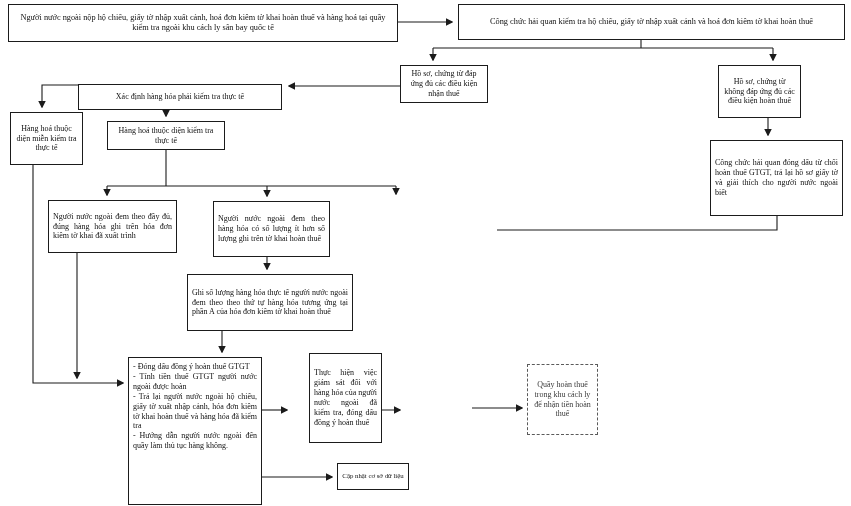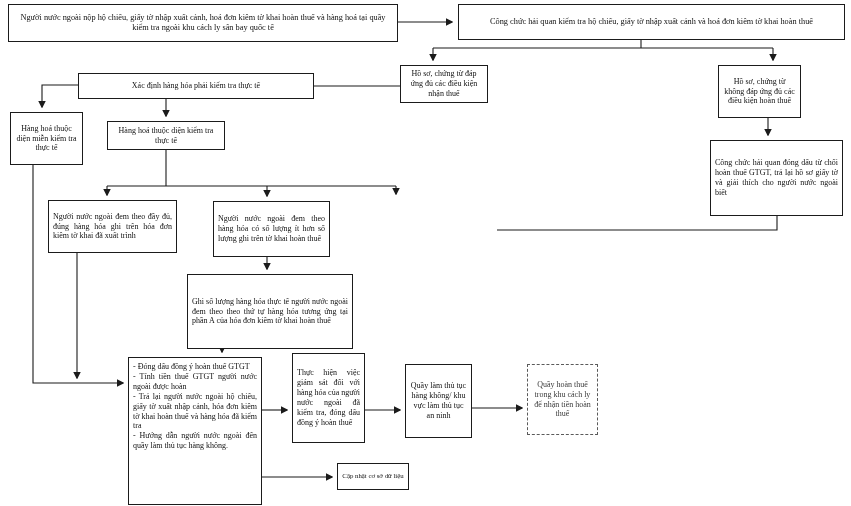--- a/index.html
+++ b/index.html
@@ -68,21 +68,21 @@
   </div>
 
   <div class="node" style="left:400px;top:65px;width:88px;height:38px">
     <span class="lbl">Hồ sơ, chứng từ đáp ứng đủ các điều kiện nhận thuế</span>
   </div>
 
   <div class="node" style="left:718px;top:65px;width:83px;height:53px">
     <span class="lbl">Hồ sơ, chứng từ không đáp ứng đủ các điều kiện hoàn thuế</span>
   </div>
 
-  <div class="node" style="left:78px;top:73px;width:236px;height:25px">
+  <div class="node" style="left:78px;top:84px;width:204px;height:25px">
     <span class="lbl">Xác định hàng hóa phải kiểm tra thực tế</span>
   </div>
 
   <div class="node" style="left:10px;top:112px;width:73px;height:53px">
     <span class="lbl">Hàng hoá thuộc diện miễn kiểm tra thực tế</span>
   </div>
 
   <div class="node" style="left:107px;top:121px;width:118px;height:29px">
     <span class="lbl">Hàng hoá thuộc diện kiểm tra thực tế</span>
   </div>
@@ -93,38 +93,35 @@
 
   <div class="node jt" style="left:48px;top:200px;width:129px;height:53px">
     <span class="lbl">Người nước ngoài đem theo đầy đủ, đúng hàng hóa ghi trên hóa đơn kiêm tờ khai đã xuất trình</span>
   </div>
 
   <div class="node jt" style="left:213px;top:201px;width:117px;height:56px">
     <span class="lbl">Người nước ngoài đem theo hàng hóa có số lượng ít hơn số lượng ghi trên tờ khai hoàn thuế</span>
   </div>
 
 
-  <div class="node jt" style="left:187px;top:274px;width:166px;height:75px">
+  <div class="node jt" style="left:187px;top:274px;width:166px;height:57px">
     <span class="lbl">Ghi số lượng hàng hóa thực tế người nước ngoài đem theo theo thứ tự hàng hóa tương ứng tại phần A của hóa đơn kiêm tờ khai hoàn thuế</span>
   </div>
 
   <div class="node jt pre" style="left:128px;top:357px;width:134px;height:148px;align-items:flex-start;padding-top:4px">
     <span class="lbl">- Đóng dấu đồng ý hoàn thuế GTGT
 - Tính tiền thuế GTGT người nước ngoài được hoàn
 - Trả lại người nước ngoài hộ chiếu, giấy tờ xuất nhập cảnh, hóa đơn kiêm tờ khai hoàn thuế và hàng hóa đã kiểm tra
 - Hướng dẫn người nước ngoài đến quầy làm thủ tục hàng không.</span>
   </div>
 
-  <div class="node jt" style="left:292px;top:353px;width:73px;height:90px">
+  <div class="node jt" style="left:309px;top:353px;width:73px;height:90px">
     <span class="lbl">Thực hiện việc giám sát đối với hàng hóa của người nước ngoài đã kiểm tra, đóng dấu đồng ý hoàn thuế</span>
   </div>
 
-  <div class="node" style="left:405px;top:364px;width:67px;height:74px">
-    <span class="lbl">Quầy làm thủ tục hàng không/ khu vực làm thủ tục an ninh</span>
-  </div>
 
   <div class="node dashed" style="left:527px;top:364px;width:71px;height:71px">
     <span class="lbl">Quầy hoàn thuế trong khu cách ly để nhận tiền hoàn thuế</span>
   </div>
 
   <div class="node nowrap" style="left:337px;top:463px;width:72px;height:27px">
     <span class="lbl">Cập nhật cơ sở dữ liệu</span>
   </div>
 
 </div>

